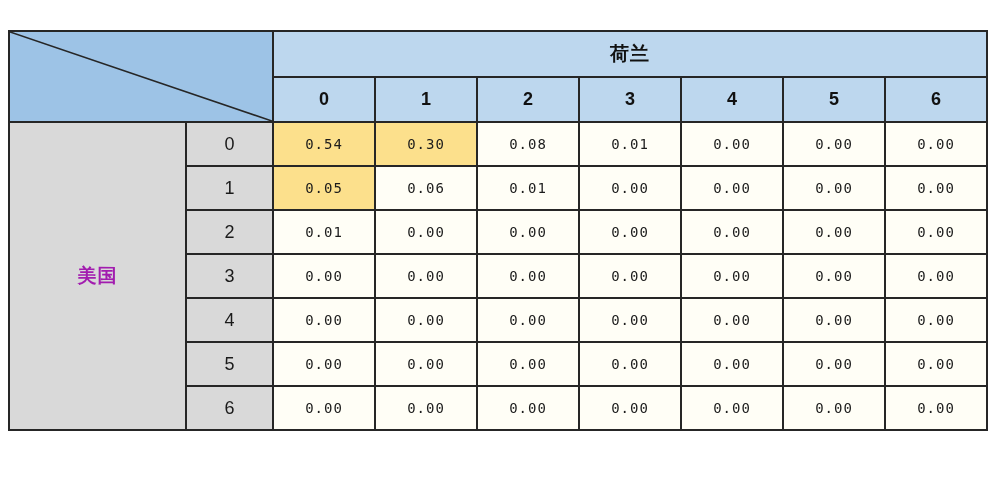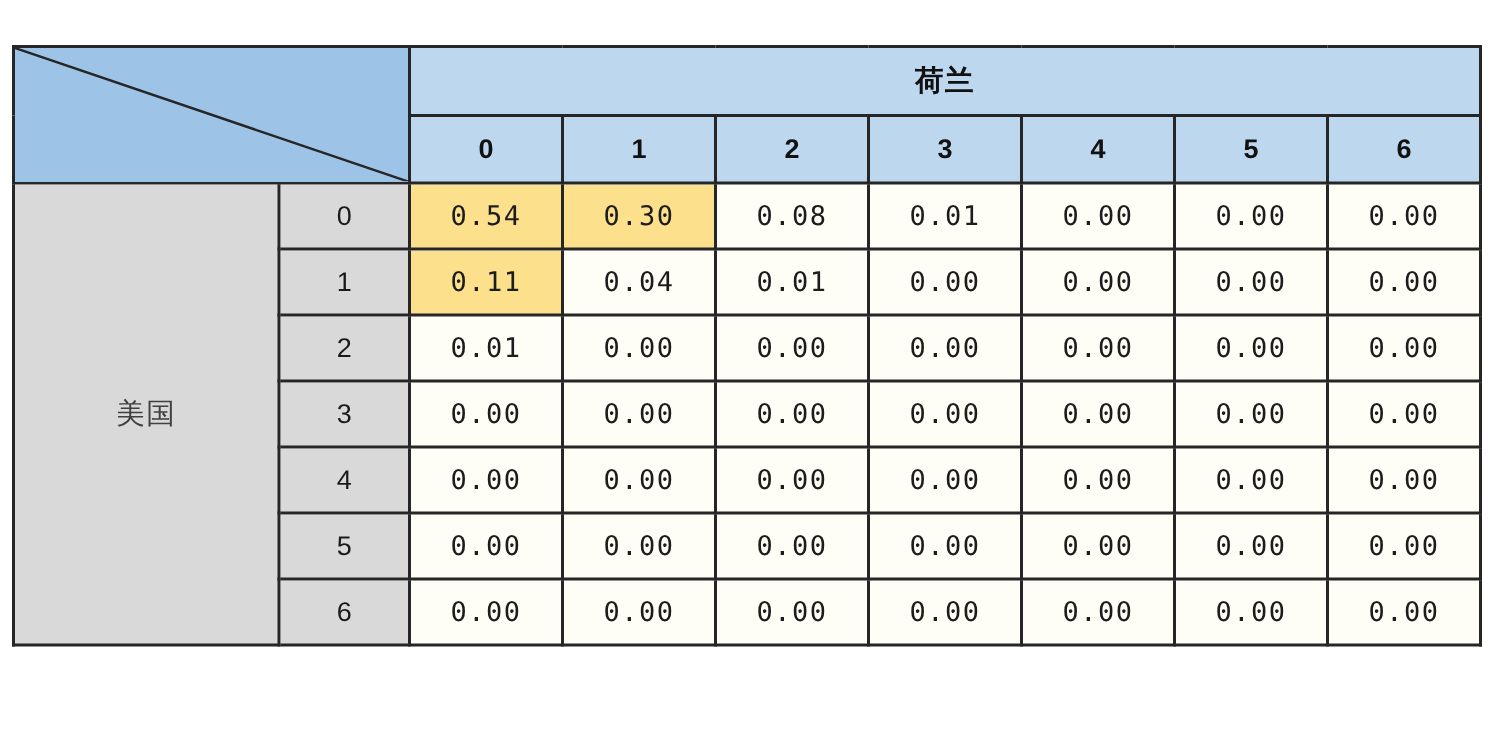--- a/index.html
+++ b/index.html
@@ -42,33 +42,33 @@
     font-size:19px;font-weight:bold;color:#111;
     letter-spacing:1px;
   }
   .colh{
     background:var(--header-blue);
     height:45px;
     font-size:18px;font-weight:bold;color:#111;
   }
   .group-row{
     background:var(--label-gray);
-    font-size:19px;font-weight:normal;color:#404040;
+    font-size:19px;font-weight:bold;color:#a21caf;
     letter-spacing:1px;
   }
   .rowh{
     background:var(--label-gray);
     height:44px;
     font-size:18px;font-weight:normal;color:#1a1a1a;
   }
   .cell{
     background:var(--cell-bg);
     height:44px;
     font-family:"DejaVu Sans Mono","Liberation Mono",monospace;
-    font-size:18px;color:#1c1c1c;
+    font-size:14px;color:#1c1c1c;
     letter-spacing:1px;
   }
   .cell.hl{background:var(--highlight-yellow);}
 </style>
 </head>
 <body>
 
 <div class="stage">
   <table class="prob">
     <colgroup>
@@ -106,22 +106,22 @@
       <td class="cell hl">0.54</td>
       <td class="cell hl">0.30</td>
       <td class="cell">0.08</td>
       <td class="cell">0.01</td>
       <td class="cell">0.00</td>
       <td class="cell">0.00</td>
       <td class="cell">0.00</td>
     </tr>
     <tr>
       <th class="rowh">1</th>
-      <td class="cell hl">0.11</td>
-      <td class="cell">0.04</td>
+      <td class="cell hl">0.05</td>
+      <td class="cell">0.06</td>
       <td class="cell">0.01</td>
       <td class="cell">0.00</td>
       <td class="cell">0.00</td>
       <td class="cell">0.00</td>
       <td class="cell">0.00</td>
     </tr>
     <tr>
       <th class="rowh">2</th>
       <td class="cell">0.01</td>
       <td class="cell">0.00</td>

